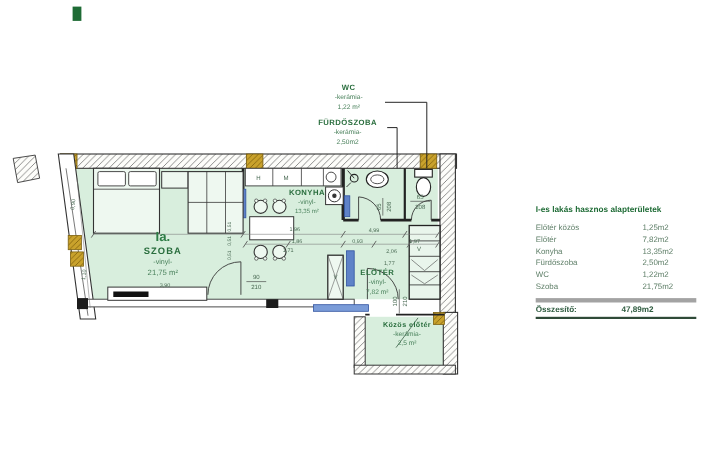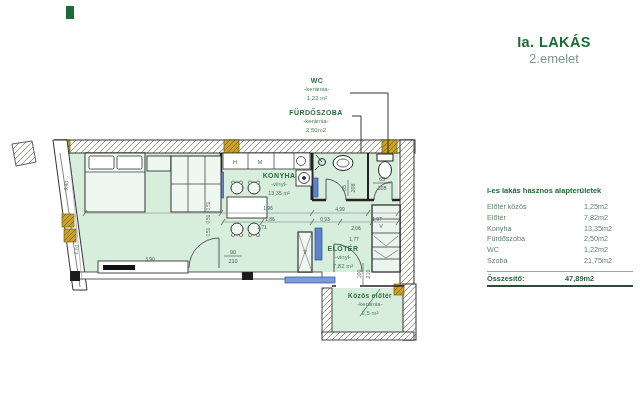--- a/index.html
+++ b/index.html
@@ -18,21 +18,21 @@
   .title-block{position:absolute;left:499px;top:34px;width:110px;text-align:center;z-index:5;}
   .title-block .t1{font-size:14.5px;font-weight:bold;color:#1e6b35;letter-spacing:.4px;}
   .title-block .t2{font-size:13px;color:#7d9a88;margin-top:1px;}
   .area-table{position:absolute;left:487px;top:186px;width:146px;z-index:5;color:#5f7f68;}
   .area-table .hdr{font-size:7.5px;font-weight:bold;color:#1e6b35;
                    margin-bottom:7px;white-space:nowrap;}
   .area-table .row{display:flex;font-size:7.2px;line-height:10.8px;gap:19px;}
   .area-table .row .lbl{width:78px;}
   .area-table .row .val{flex:1;}
   .area-table .total{display:flex;font-size:7.4px;font-weight:bold;color:#2f5c40;
-                     margin-top:4px;padding:2px 0 2px 0;border-top:1px solid #a3a3a3;
+                     margin-top:4px;padding:2px 0 2px 0;border-top:4px solid #a3a3a3;
                      border-bottom:2px solid #2f4a38;}
   .area-table .total .lbl{width:78px;}
   .chip{position:absolute;left:66px;top:6px;width:8px;height:13px;background:#1e6b35;z-index:4;}
 </style>
 </head>
 <body>
 
 <div class="stage">
 
   <div class="chip"></div>
@@ -210,37 +210,39 @@
     <div class="fin">-kerámia-</div>
     <div class="ar">2,50m2</div>
   </div>
 
   <div class="rl" style="left:250px;top:171px;width:58px;">
     <div class="nm">KONYHA</div>
     <div class="fin">-vinyl-</div>
     <div class="ar" style="font-size:5.5px">13,35 m²</div>
   </div>
 
+  <div class="rl rl-szoba" style="left:116px;top:208px;width:64px;">
+    <div class="unit">Ia.</div>
+    <div class="nm">SZOBA</div>
+    <div class="fin">-vinyl-</div>
+    <div class="ar">21,75 m²</div>
+  </div>
 
   <div class="rl" style="left:318px;top:244px;width:50px;">
     <div class="nm">ELŐTÉR</div>
     <div class="fin">-vinyl-</div>
     <div class="ar">7,82 m²</div>
   </div>
 
   <div class="rl" style="left:338px;top:291px;width:64px;">
     <div class="nm" style="font-size:6.5px">Közös előtér</div>
     <div class="fin">-kerámia-</div>
     <div class="ar">2,5 m²</div>
   </div>
 
-  <div class="title-block">
-    <div class="t1">Ia. LAKÁS</div>
-    <div class="t2">2.emelet</div>
-  </div>
 
   <div class="area-table">
     <div class="hdr">I-es lakás hasznos alapterületek</div>
     <div class="row">
       <span class="lbl">Előtér közös</span>
       <span class="val">1,25m2</span>
     </div>
     <div class="row">
       <span class="lbl">Előtér</span>
       <span class="val">7,82m2</span>

